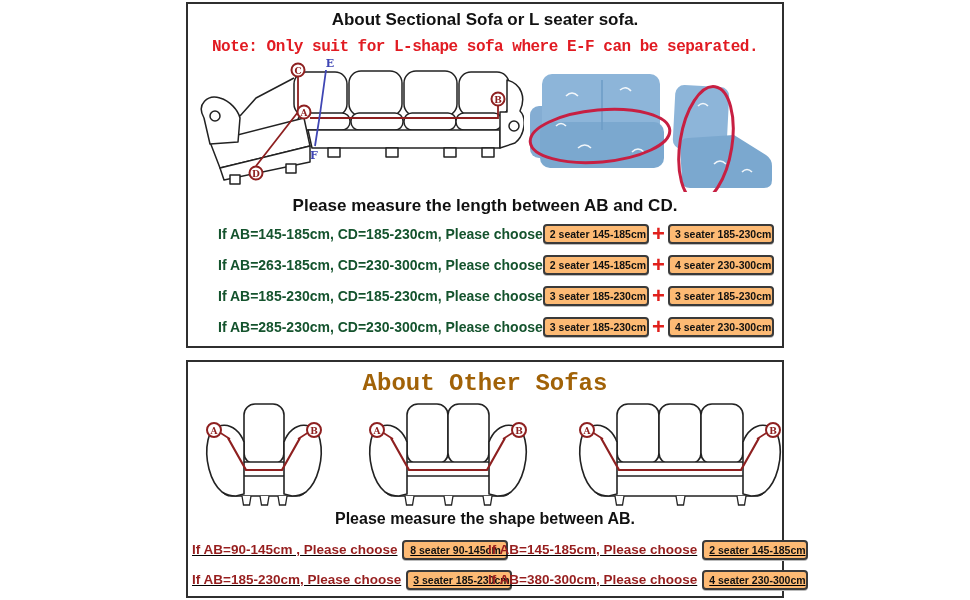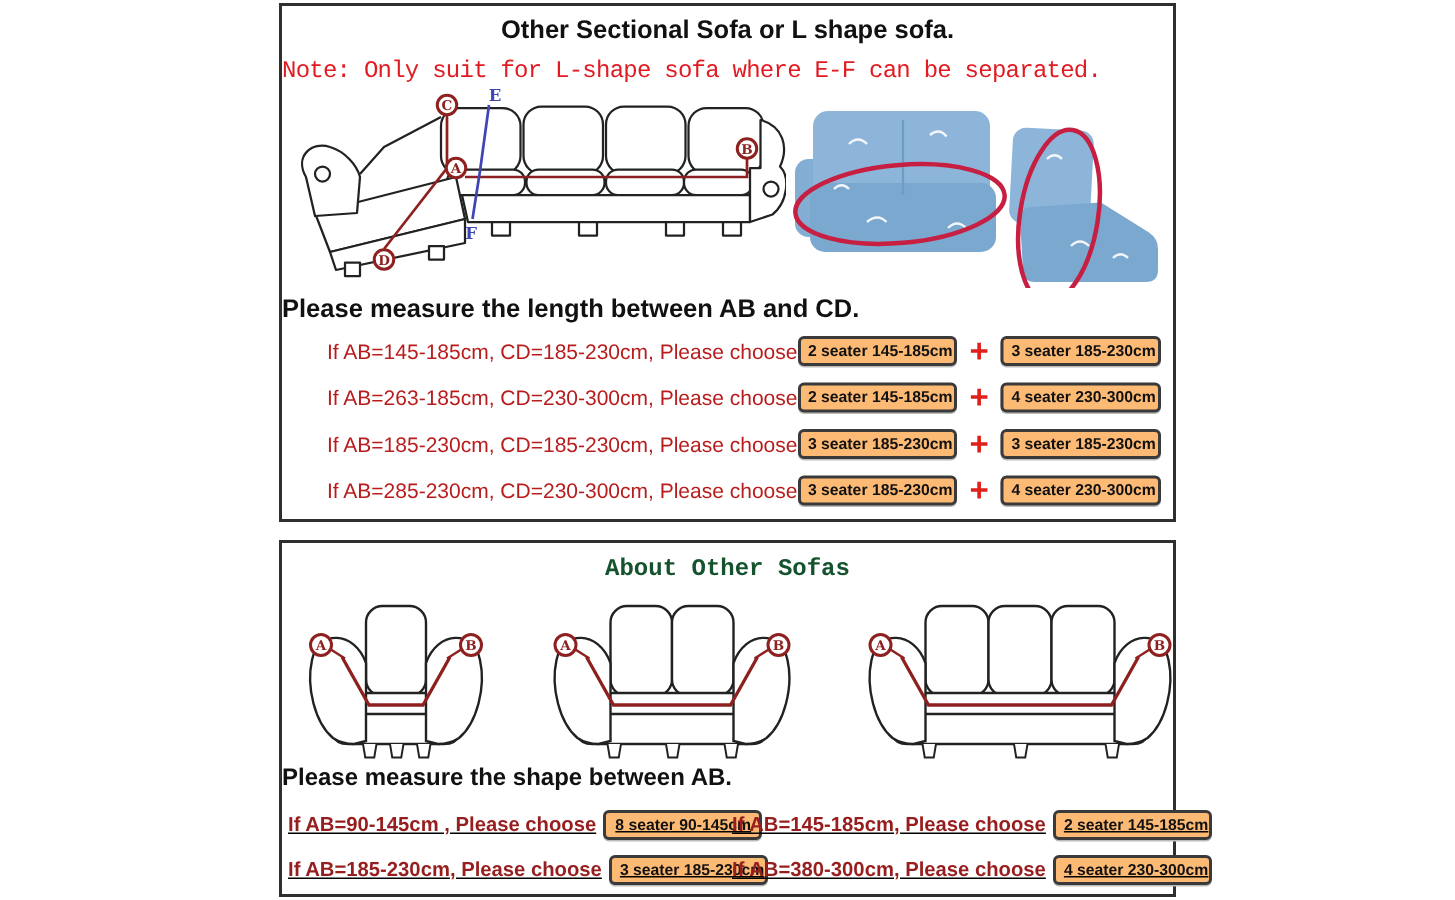--- a/index.html
+++ b/index.html
@@ -1,39 +1,39 @@
 <!DOCTYPE html>
 <html><head>
 <meta charset="utf-8">
 <style>
   html,body{margin:0;padding:0;background:#fff;}
   body{width:970px;height:600px;position:relative;font-family:"Liberation Sans",sans-serif;overflow:hidden;}
   .panel{position:absolute;left:186px;width:594px;border:2px solid #2f2f2f;background:#fff;}
   #panel-sectional{top:2px;height:342px;}
   #panel-other{top:360px;height:234px;}
   .title-sans{position:absolute;left:0;right:0;text-align:center;font-weight:bold;font-size:17px;color:#111;}
-  .note-red{position:absolute;left:0;right:0;top:34px;text-align:left;font-family:"Liberation Mono",monospace;font-weight:normal;font-size:16px;color:#e11b22;letter-spacing:-0.5px;}
-  .title-mono{position:absolute;left:0;right:0;top:8px;text-align:center;font-family:"Liberation Mono",monospace;font-weight:bold;font-size:16px;color:#14532d;}
-  .measure-h{position:absolute;left:0;right:0;text-align:left;font-weight:bold;font-size:17px;color:#111;}
+  .note-red{position:absolute;left:0;right:0;top:34px;text-align:center;font-family:"Liberation Mono",monospace;font-weight:bold;font-size:16px;color:#e11b22;letter-spacing:-0.5px;}
+  .title-mono{position:absolute;left:0;right:0;top:8px;text-align:center;font-family:"Liberation Mono",monospace;font-weight:bold;font-size:24px;color:#a16207;}
+  .measure-h{position:absolute;left:0;right:0;text-align:center;font-weight:bold;font-size:17px;color:#111;}
   .rows-sec{position:absolute;left:30px;top:218px;right:8px;}
   .s-row{display:flex;align-items:center;height:23px;margin-bottom:8px;}
-  .cond{flex:0 0 295px;font-weight:normal;font-size:14px;color:#b91c1c;white-space:nowrap;}
+  .cond{flex:0 0 295px;font-weight:bold;font-size:14px;color:#14532d;white-space:nowrap;}
   .sbox{display:inline-block;border:2px solid #3a3a3a;border-radius:4px;background:#fdba74;padding:2px 5px;font-weight:bold;font-size:10.5px;color:#111;white-space:nowrap;min-width:92px;text-align:center;box-shadow:0 1px 0 #bbb;}
   .plus{width:30px;text-align:center;font-weight:bold;font-size:22px;color:#e0201c;line-height:20px;}
   .rows-other{position:absolute;left:4px;top:176px;display:grid;grid-template-columns:296px 292px;row-gap:7px;}
   .o-cell{display:flex;align-items:center;height:23px;text-decoration:underline;}
   .o-cond{font-weight:bold;font-size:13.5px;color:#971e1e;white-space:nowrap;margin-right:5px;}
   svg{position:absolute;display:block;}
   svg text{font-family:"DejaVu Serif",serif;font-weight:bold;}
 </style>
 </head>
 <body>
 
 <div class="panel" id="panel-sectional">
-  <div class="title-sans" style="top:6px">Other Sectional Sofa or L shape sofa.</div>
+  <div class="title-sans" style="top:6px">About Sectional Sofa or L seater sofa.</div>
   <div class="note-red">Note: Only suit for L-shape sofa where E-F can be separated.</div>
 
   <svg style="left:6px;top:52px" width="330" height="138" viewBox="0 0 330 138">
     <g fill="#fff" stroke="#222" stroke-width="1.5" stroke-linejoin="round">
 
       <rect x="100" y="16" width="53" height="44" rx="12"></rect>
       <rect x="155" y="15" width="53" height="45" rx="12"></rect>
       <rect x="210" y="15" width="53" height="45" rx="12"></rect>
       <rect x="265" y="16" width="50" height="44" rx="12"></rect>
 

